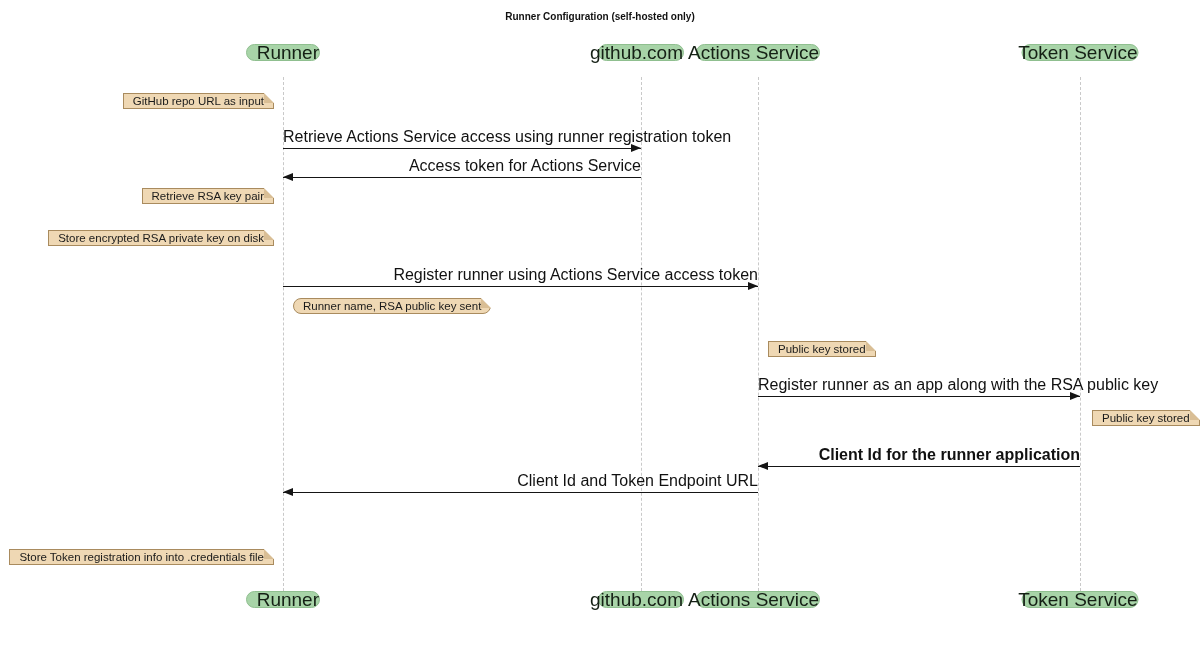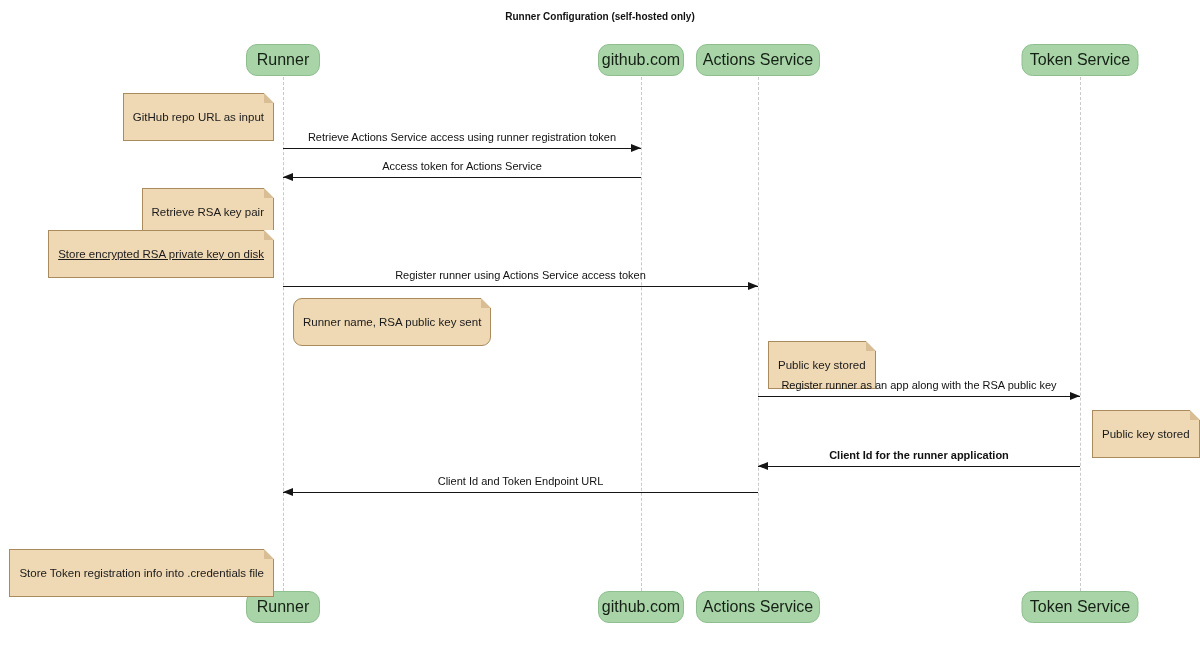--- a/index.html
+++ b/index.html
@@ -21,46 +21,46 @@
   }
   .title{
     position:absolute;top:11px;left:0;right:0;text-align:center;
     font-size:10px;font-weight:bold;color:var(--text);
   }
   .lifeline{
     position:absolute;top:77px;height:514px;width:0;
     border-left:1px dashed var(--lifeline);
   }
   .actor{
-    position:absolute;height:32px;border-radius:11px;
+    position:absolute;height:17px;border-radius:11px;
     background:var(--actor-fill);border:1px solid var(--actor-border);
-    display:flex;align-items:center;justify-content:center;
-    font-size:16px;color:#152015;transform:translateX(-50%);
+    display:flex;align-items:center;justify-content:flex-end;
+    font-size:19px;color:#152015;transform:translateX(-50%);
     box-sizing:border-box;white-space:nowrap;
   }
   .msg{position:absolute;}
   .msg-text{
-    text-align:center;font-size:11px;line-height:14px;
+    text-align:right;font-size:16px;line-height:14px;
     padding-bottom:4px;white-space:nowrap;color:var(--text);
   }
   .msg-line{position:relative;height:0;border-top:1.5px solid var(--arrow);}
   .msg.dir-right .msg-line::after{
     content:"";position:absolute;right:0;top:-5.5px;width:0;height:0;
     border-left:10px solid var(--arrow);
     border-top:4.5px solid transparent;border-bottom:4.5px solid transparent;
   }
   .msg.dir-left .msg-line::after{
     content:"";position:absolute;left:0;top:-5.5px;width:0;height:0;
     border-right:10px solid var(--arrow);
     border-top:4.5px solid transparent;border-bottom:4.5px solid transparent;
   }
   .note{
     position:absolute;background:var(--note-fill);
     border:1px solid var(--note-border);
-    font-size:11.5px;line-height:14px;padding:16px 9px;
+    font-size:11.5px;line-height:14px;padding:0 9px;
     white-space:nowrap;color:#1a1a1a;
   }
   .note::before{
     content:"";position:absolute;top:-1px;right:-1px;width:0;height:0;
     border-style:solid;border-width:0 10px 10px 0;
     border-color:var(--bg) var(--bg) var(--note-fold) var(--note-fold);
   }
 </style>
 </head>
 <body>
@@ -95,21 +95,21 @@
     </div>
   <div class="actor" style="left:758px;top:591px;width:124px;">
       <span>Actions Service</span>
     </div>
   <div class="actor" style="left:1080px;top:591px;width:117px;">
       <span>Token Service</span>
     </div>
 
   <div class="note" style="right:926px;top:93px;"><span>GitHub repo URL as input</span></div>
   <div class="note" style="right:926px;top:188px;"><span>Retrieve RSA key pair</span></div>
-  <div class="note" style="right:926px;top:230px;text-decoration:underline;"><span>Store encrypted RSA private key on disk</span></div>
+  <div class="note" style="right:926px;top:230px;"><span>Store encrypted RSA private key on disk</span></div>
   <div class="note" style="left:293px;top:298px;border-radius:9px;"><span>Runner name, RSA public key sent</span></div>
   <div class="note" style="left:768px;top:341px;"><span>Public key stored</span></div>
   <div class="note" style="left:1092px;top:410px;"><span>Public key stored</span></div>
   <div class="note" style="right:926px;top:549px;"><span>Store Token registration info into .credentials file</span></div>
 
   <div class="msg dir-right" style="left:283px;top:130px;width:358px;">
     <div class="msg-text">Retrieve Actions Service access using runner registration token</div>
     <div class="msg-line"></div>
   </div>
   <div class="msg dir-left" style="left:283px;top:159px;width:358px;">

